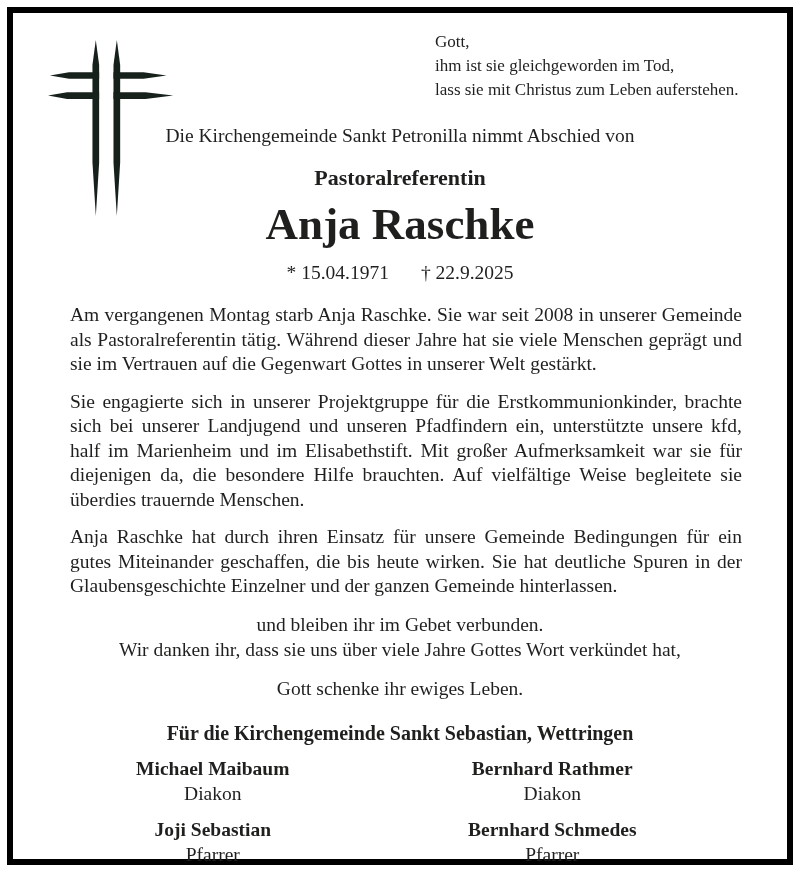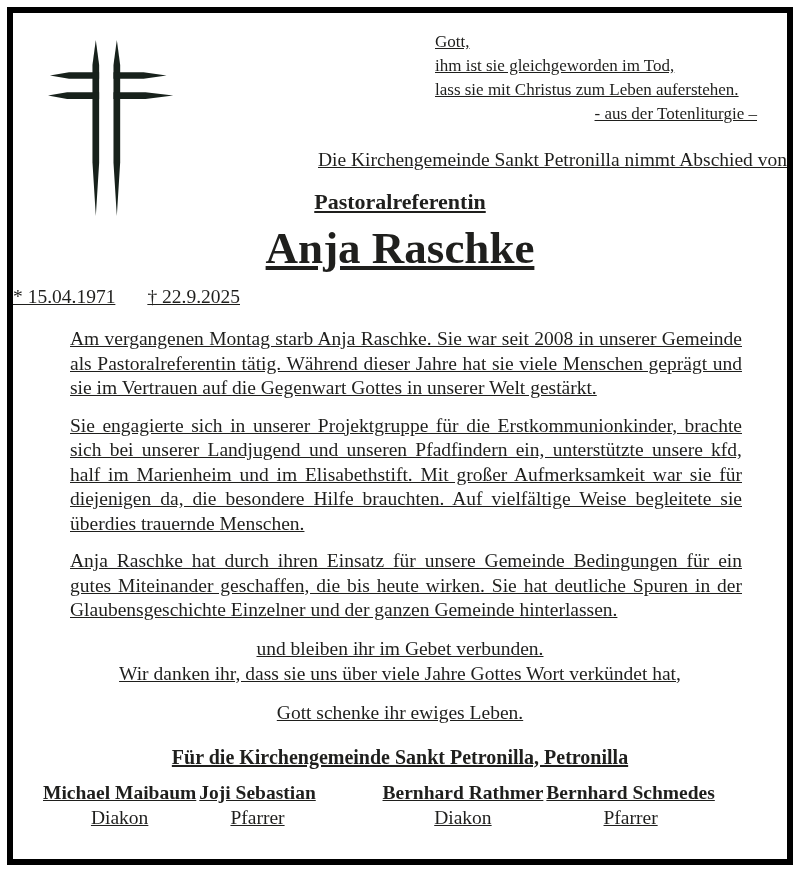--- a/index.html
+++ b/index.html
@@ -15,63 +15,62 @@
     font-family:"Liberation Serif","DejaVu Serif",serif;
     color:var(--ink);
     overflow:hidden;
   }
   .sheet{
     position:absolute;inset:7px;
     border:6px solid var(--border);
     background:var(--paper);
     box-sizing:border-box;
     padding-top:17px;
-    text-decoration:underline;
   }
   .cross-wrap{
     position:absolute;left:35px;top:25px;width:130px;height:182px;
   }
   .cross-wrap svg{width:100%;height:100%;display:block;}
   .quote{
     width:322px;margin:0 30px 0 auto;
     font-size:17px;line-height:24px;text-align:left;
   }
   .quote .attr{text-align:right;}
   .intro{
-    margin-top:22px;text-align:right;font-size:19.5px;line-height:24px;
+    margin-top:22px;text-align:center;font-size:19.5px;line-height:24px;
   }
   .role{
     margin-top:17px;text-align:center;font-size:22px;font-weight:bold;line-height:26px;
   }
   .name{
     margin:7px 0 0 0;text-align:center;font-size:45px;font-weight:bold;line-height:52px;
   }
   .dates{
-    margin-top:11px;display:flex;gap:32px;
+    margin-top:11px;display:flex;justify-content:center;gap:32px;
     font-size:19.5px;line-height:24px;
   }
   .body-text{
     margin:18px 32px 0 44px;
     font-size:19.5px;line-height:24.5px;text-align:justify;
   }
   .body-text p{margin:13px;}
   .thanks{
     margin-top:9px;text-align:center;font-size:19.5px;line-height:25px;
   }
   .blessing{
     margin-top:14px;text-align:center;font-size:19.5px;line-height:25px;
   }
   .sig-heading{
     margin-top:20px;text-align:center;font-size:20px;font-weight:bold;line-height:25px;
   }
   .sig-grid{
     margin:10px 65px 0 30px;
     display:grid;grid-template-columns:1fr 1fr;
   }
-  .sig-col{display:flex;flex-direction:row;gap:3px;}
+  .sig-col{display:flex;flex-direction:column;gap:11px;}
   .sig-entry{text-align:center;font-size:19.5px;line-height:25px;}
   .sig-name{font-weight:bold;}
   .sig-title{font-weight:normal;}
   .cross-shape{fill:var(--cross);}
 </style>
 </head>
 <body>
 
 <div class="sheet">
 
@@ -83,21 +82,20 @@
       <polygon class="cross-shape" points="68.5,33.5 100,33.5 124,37 100,40.5 68.5,40.5"></polygon>
       <polygon class="cross-shape" points="0,58 20,54.5 53.5,54.5 53.5,61.5 20,61.5"></polygon>
       <polygon class="cross-shape" points="68.5,54.5 102,54.5 131,58 102,61.5 68.5,61.5"></polygon>
     </svg>
   </div>
 
   <div class="quote">
     <div>Gott,</div>
     <div>ihm ist sie gleichgeworden im Tod,</div>
     <div>lass sie mit Christus zum Leben auferstehen.</div>
-    <div class="attr">- aus der Totenliturgie –</div>
   </div>
 
   <div class="intro">Die Kirchengemeinde Sankt Petronilla nimmt Abschied von</div>
 
   <div class="role">Pastoralreferentin</div>
 
   <h1 class="name">Anja Raschke</h1>
 
   <div class="dates">
     <span>* 15.04.1971</span>
@@ -110,21 +108,21 @@
     <p>Anja Raschke hat durch ihren Einsatz für unsere Gemeinde Bedingungen für ein gutes Miteinander geschaffen, die bis heute wirken. Sie hat deutliche Spuren in der Glaubensgeschichte Einzelner und der ganzen Gemeinde hinterlassen.</p>
   </div>
 
   <div class="thanks">
     <div>und bleiben ihr im Gebet verbunden.</div>
     <div>Wir danken ihr, dass sie uns über viele Jahre Gottes Wort verkündet hat,</div>
   </div>
 
   <div class="blessing">Gott schenke ihr ewiges Leben.</div>
 
-  <div class="sig-heading">Für die Kirchengemeinde Sankt Petronilla, Petronilla</div>
+  <div class="sig-heading">Für die Kirchengemeinde Sankt Sebastian, Wettringen</div>
 
   <div class="sig-grid">
     <div class="sig-col">
       <div class="sig-entry">
         <div class="sig-name">Michael Maibaum</div>
         <div class="sig-title">Diakon</div>
       </div>
       <div class="sig-entry">
         <div class="sig-name">Joji Sebastian</div>
         <div class="sig-title">Pfarrer</div>

